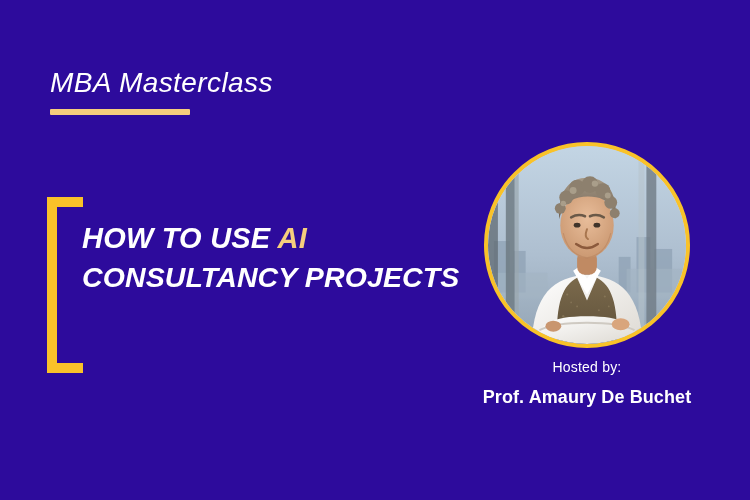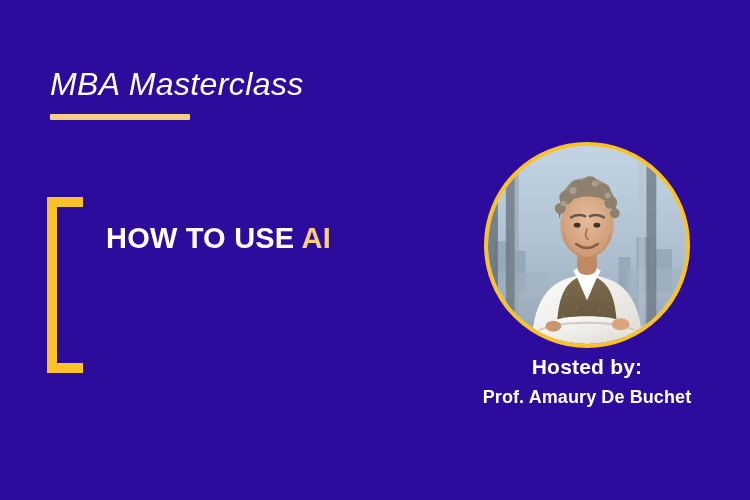--- a/index.html
+++ b/index.html
@@ -22,21 +22,21 @@
   
   .kicker-wrap {
     position: absolute;
     left: 50px;
     top: 68px;
   }
   .kicker {
     font-family: "Liberation Sans", sans-serif;
     font-style: italic;
     font-weight: 300;
-    font-size: 32px;
+    font-size: 28px;
     letter-spacing: 0.4px;
     color: #ffffff;
     line-height: 1.05;
     white-space: nowrap;
   }
   .kicker-rule {
     margin-top: 12px;
     width: 140px;
     height: 6px;
     background: #f6ce7d;
@@ -58,27 +58,27 @@
 
   
   .headline {
     position: absolute;
     left: 82px;
     top: 219px;
     width: 420px;
   }
   .headline .line {
     font-family: "Liberation Sans", sans-serif;
+    font-style: italic;
     font-weight: bold;
     font-size: 29px;
     line-height: 39px;
     letter-spacing: 0.2px;
     color: #ffffff;
     white-space: nowrap;
-    margin-left: 24px;
   }
   .headline .line.l3 {
     font-size: 28.5px;
     letter-spacing: 0.1px;
   }
   .gold { color: #f6ce7d; }
 
   
   .portrait {
     position: absolute;
@@ -103,22 +103,22 @@
   
   .host {
     position: absolute;
     left: 455px;
     top: 356px;
     width: 264px;
     text-align: center;
   }
   .host-label {
     font-family: "Liberation Sans", sans-serif;
-    font-size: 21px;
-    font-weight: bold;
+    font-size: 14px;
+    font-weight: normal;
     color: #ffffff;
     letter-spacing: 0.2px;
     line-height: 22px;
   }
   .host-name {
     margin-top: 8px;
     font-family: "Liberation Sans", sans-serif;
     font-size: 18px;
     font-weight: bold;
     color: #ffffff;
@@ -133,20 +133,21 @@
 
   <div class="kicker-wrap">
     <div class="kicker">MBA Masterclass</div>
     <div class="kicker-rule"></div>
   </div>
 
   <div class="bracket"></div>
 
   <div class="headline">
     <div class="line"><span>HOW TO USE </span><span class="gold">AI</span></div>
+    <div class="line l3 gold">CONSULTANCY PROJECTS</div>
   </div>
 
   <div class="portrait">
     <div class="portrait-inner">
       <svg viewBox="0 0 200 200" preserveAspectRatio="xMidYMid slice" aria-hidden="true">
         <defs>
           <linearGradient id="skyG" x1="0" y1="0" x2="0" y2="1">
             <stop offset="0%" stop-color="#c3d5e4"></stop>
             <stop offset="55%" stop-color="#aebfd0"></stop>
             <stop offset="100%" stop-color="#93a4b4"></stop>

